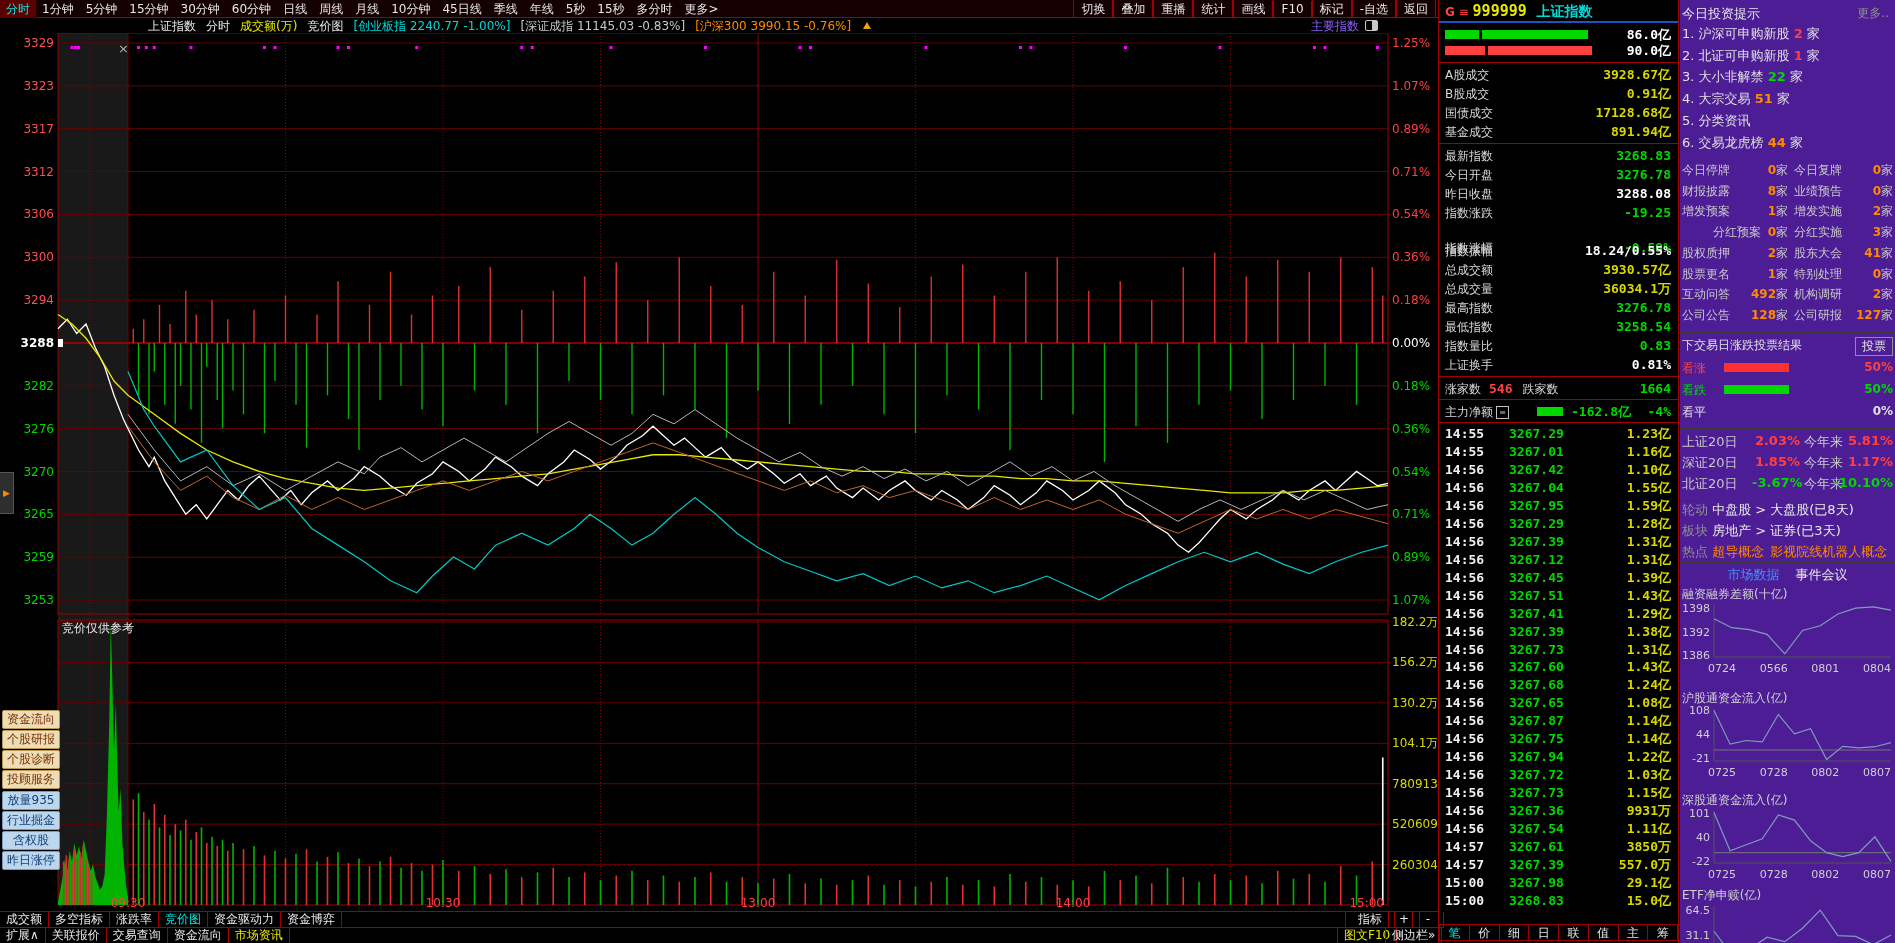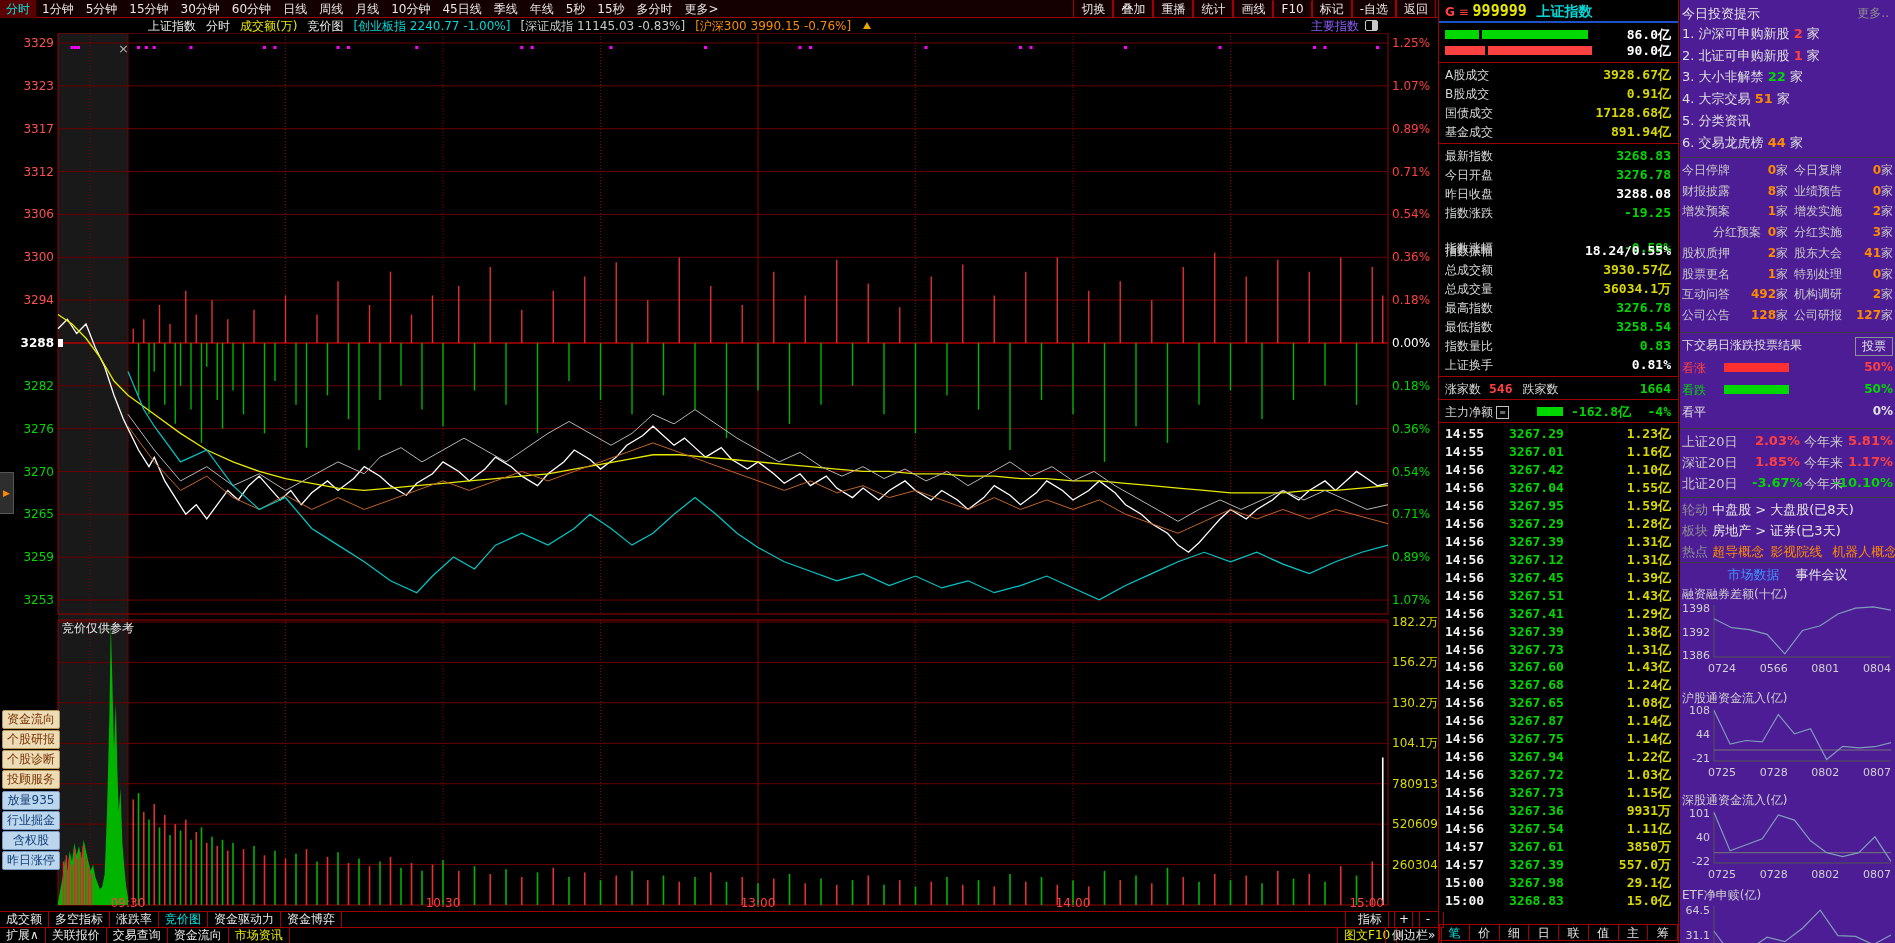--- a/index.html
+++ b/index.html
@@ -561,21 +561,21 @@
       <div class="rp-row" style="top: 360px; height: 16px;"><span style="color: rgb(255, 64, 64);">看涨</span><span class="votebar" style="width: 65px; background: rgb(255, 48, 48);"></span><span style="position: absolute; right: 0px; color: rgb(255, 64, 64); font-weight: bold;">50%</span></div>
       <div class="rp-row" style="top: 382px; height: 16px;"><span style="color: rgb(0, 216, 0);">看跌</span><span class="votebar" style="width: 65px; background: rgb(0, 216, 0);"></span><span style="position: absolute; right: 0px; color: rgb(0, 216, 0); font-weight: bold;">50%</span></div>
       <div class="rp-row" style="top: 404px; height: 16px;"><span style="color: rgb(224, 224, 224);">看平</span><span style="position: absolute; right: 0px; color: rgb(224, 224, 224); font-weight: bold;">0%</span></div>
       <div class="rp-div" style="top: 428px;"></div>
       <div class="rp-row" style="top: 433px; height: 19px; font-size: 13px;"><span style="color: rgb(200, 200, 200);">上证20日</span><span style="position: absolute; left: 70px; width: 48px; text-align: right; color: rgb(255, 64, 64); font-weight: bold;">2.03%</span><span style="position: absolute; left: 122px; color: rgb(200, 200, 200);">今年来</span><span style="position: absolute; right: 0px; color: rgb(255, 64, 64); font-weight: bold;">5.81%</span></div>
       <div class="rp-row" style="top: 454px; height: 19px; font-size: 13px;"><span style="color: rgb(200, 200, 200);">深证20日</span><span style="position: absolute; left: 70px; width: 48px; text-align: right; color: rgb(255, 64, 64); font-weight: bold;">1.85%</span><span style="position: absolute; left: 122px; color: rgb(200, 200, 200);">今年来</span><span style="position: absolute; right: 0px; color: rgb(255, 64, 64); font-weight: bold;">1.17%</span></div>
       <div class="rp-row" style="top: 475px; height: 19px; font-size: 13px;"><span style="color: rgb(200, 200, 200);">北证20日</span><span style="position: absolute; left: 70px; width: 48px; text-align: right; color: rgb(0, 216, 0); font-weight: bold;">-3.67%</span><span style="position: absolute; left: 122px; color: rgb(200, 200, 200);">今年来</span><span style="position: absolute; right: 0px; color: rgb(0, 216, 0); font-weight: bold;">-10.10%</span></div>
       <div class="rp-div" style="top: 497px;"></div>
       <div class="rp-row" style="top: 501px; height: 19px; font-size: 13px;"><span style="color: rgb(144, 144, 144);">轮动 </span><span style="color: rgb(232, 232, 232);">中盘股 &gt; 大盘股(已8天)</span></div>
       <div class="rp-row" style="top: 522px; height: 19px; font-size: 13px;"><span style="color: rgb(144, 144, 144);">板块 </span><span style="color: rgb(232, 232, 232);">房地产 &gt; 证券(已3天)</span></div>
-      <div class="rp-row" style="top: 543px; height: 19px; font-size: 13px;"><span style="color: rgb(144, 144, 144);">热点 </span><span class="hot" style="margin-right: 6px;">超导概念</span><span class="hot" style="margin-right: 10px;">影视院线</span><span class="hot" style="margin-right: 6px;">机器人概念</span></div>
+      <div class="rp-row" style="top: 543px; height: 19px; font-size: 13px;"><span style="color: rgb(144, 144, 144);">热点 </span><span class="hot" style="margin-right: 6px;">超导概念</span><span class="hot" style="margin-right: 0;">影视院线</span><span class="hot" style="margin-right: 6px;">机器人概念</span></div>
       <div class="rp-div" style="top: 562px;"></div>
       <div class="rp-row" style="top: 566px; height: 18px; text-align: center; font-size: 13px;"><span class="rp-tab-active" style="margin: 0px 8px; color: rgb(64, 144, 255);">市场数据</span><span style="margin: 0px 8px; color: rgb(232, 232, 232);">事件会议</span></div>
       <div class="minichart-title" style="top: 586px;">融资融券差额(十亿)</div>
       <svg width="215" height="60" style="position: absolute; left: 0px; top: 601px;">
         <text x="30" y="11.127819548872013" fill="#cfcfcf" font-size="11" text-anchor="end">1398</text>
         <text x="30" y="34.58646616541344" fill="#cfcfcf" font-size="11" text-anchor="end">1392</text>
         <text x="30" y="58.04511278195488" fill="#cfcfcf" font-size="11" text-anchor="end">1386</text>
         <line x1="34" y1="4" x2="34" y2="56" stroke="#555"></line>
         <line x1="34" y1="56" x2="211" y2="56" stroke="#555"></line>
         <polyline points="34,17.684210526315837 51.7,26.67669172932321 69.4,28.63157894736833 87.1,33.32330827067679 104.8,52.87218045112799 122.5,29.413533834586556 140.2,24.721804511278087 157.89999999999998,12.99248120300737 175.6,7.127819548872013 193.29999999999998,5.954887218045121 211,9.082706766917134" fill="none" stroke="#7f9db9" stroke-width="1.2"></polyline>

